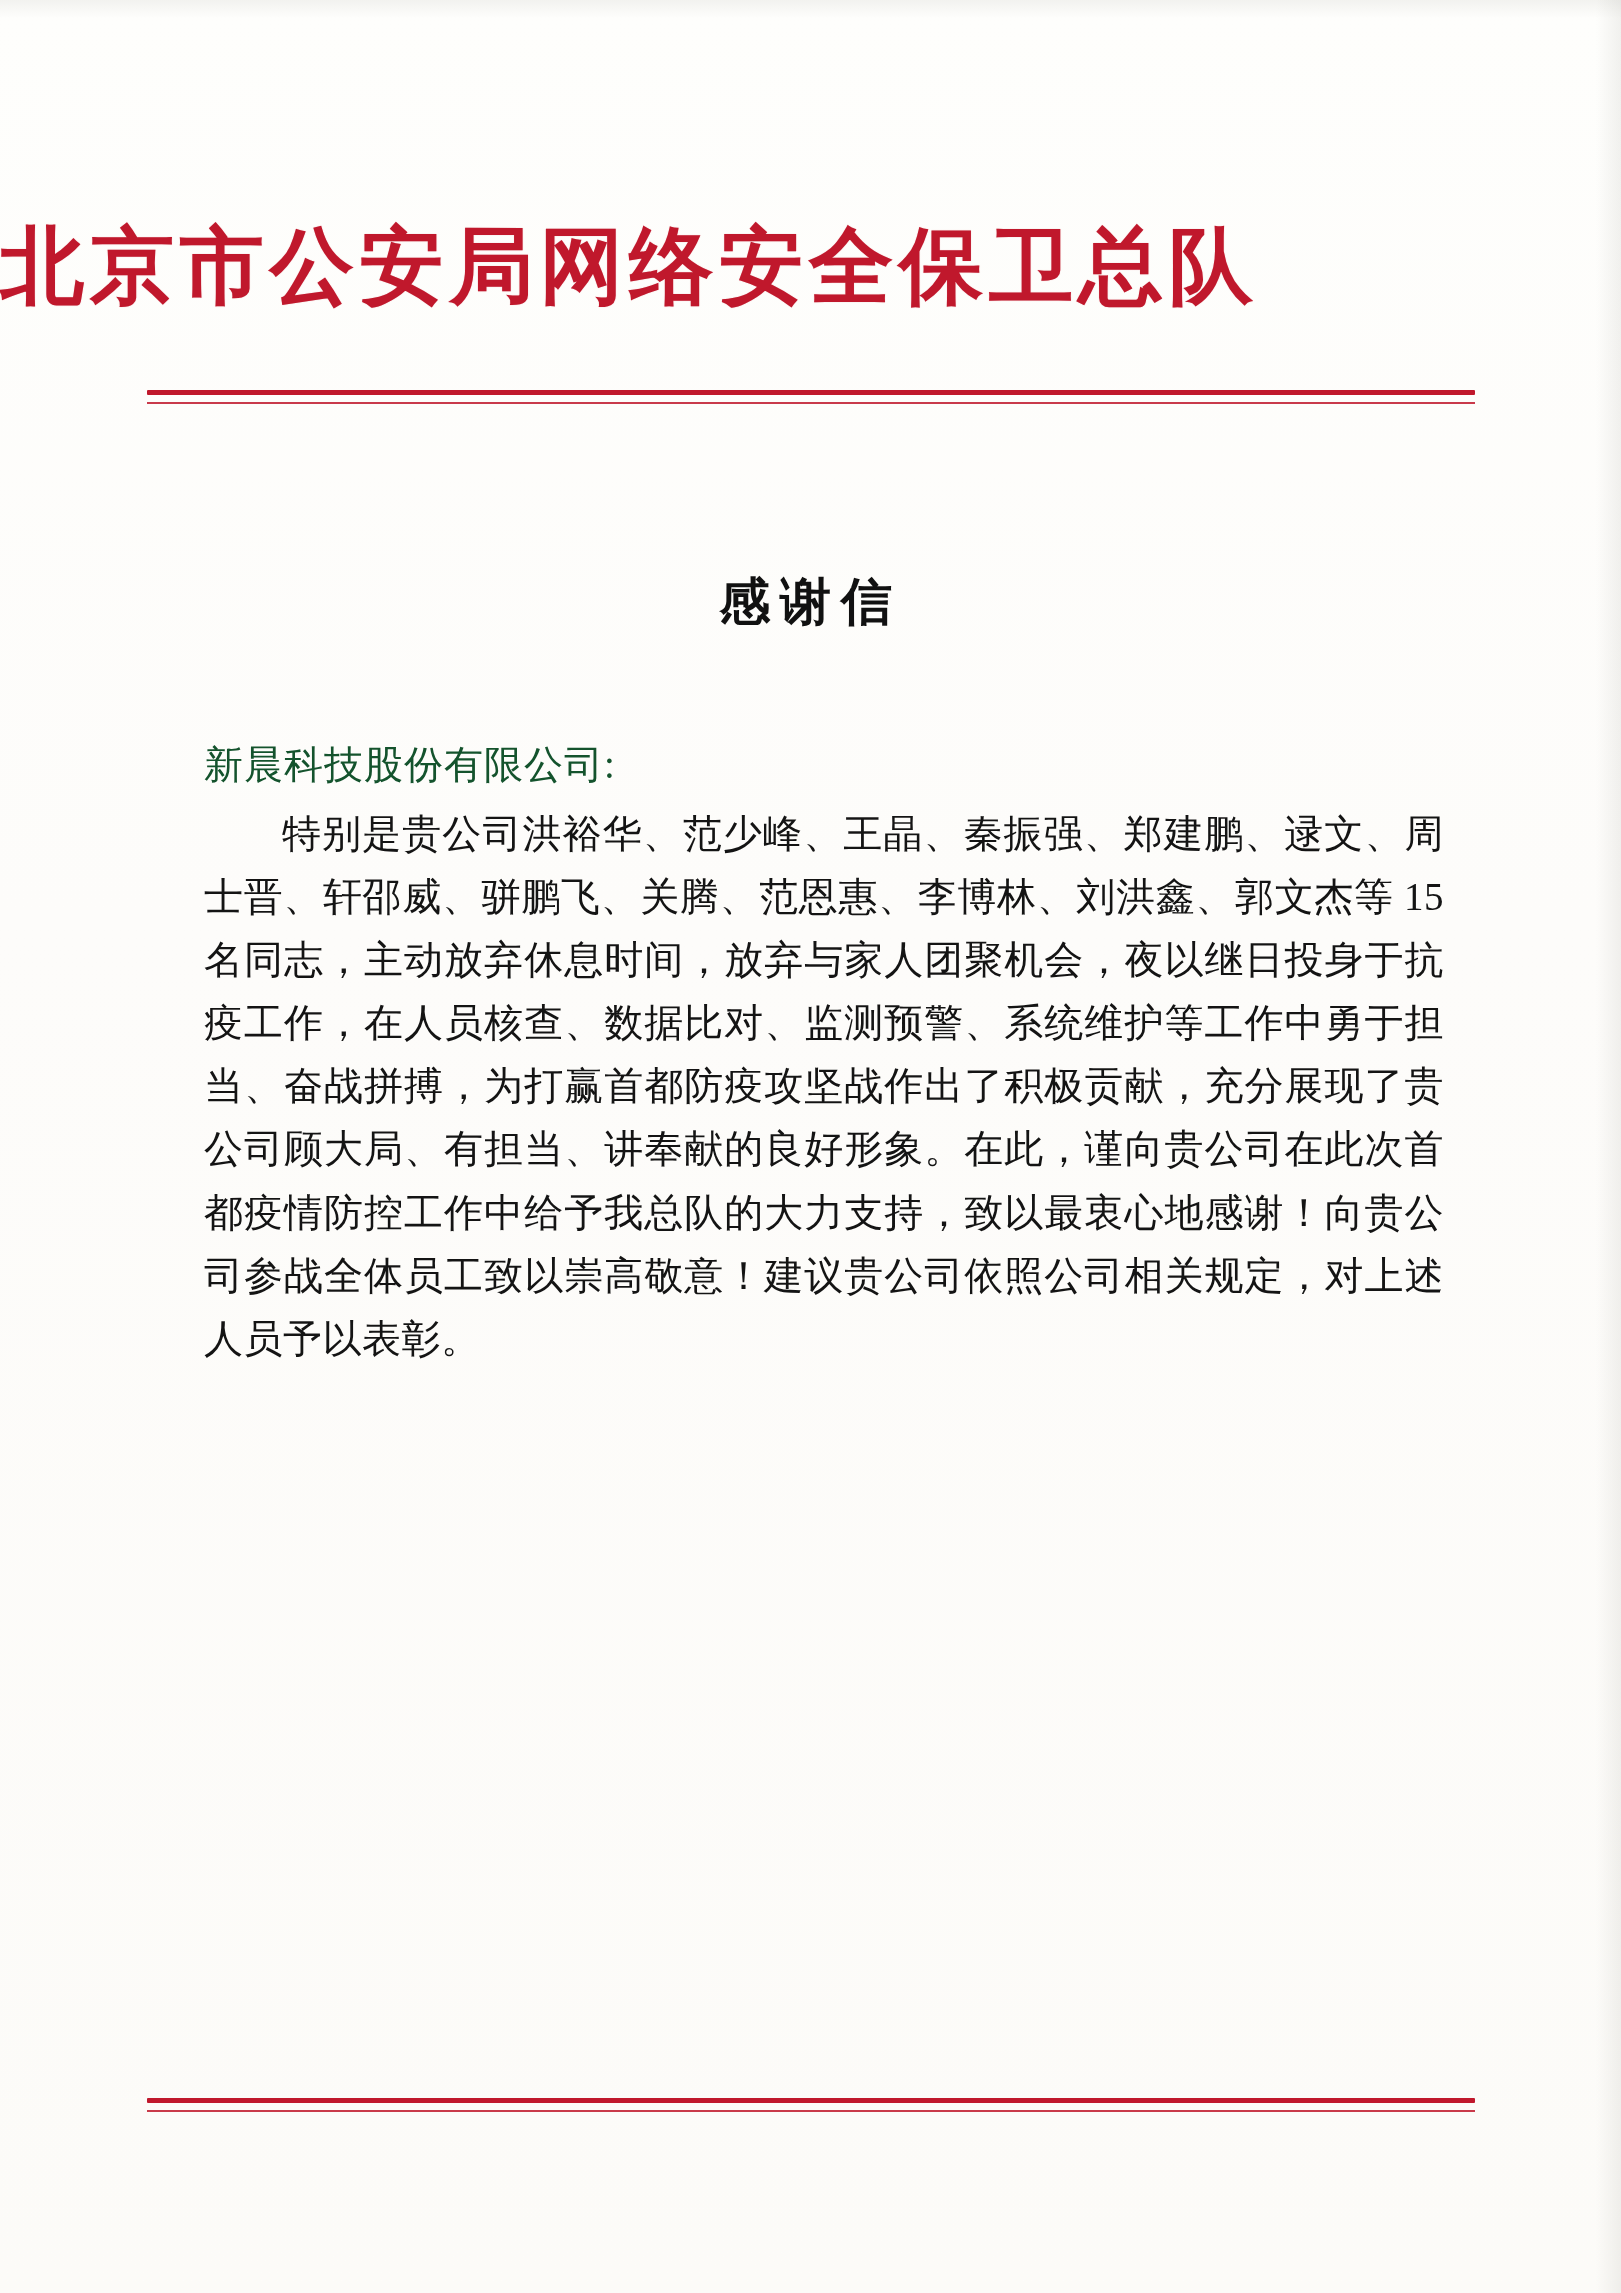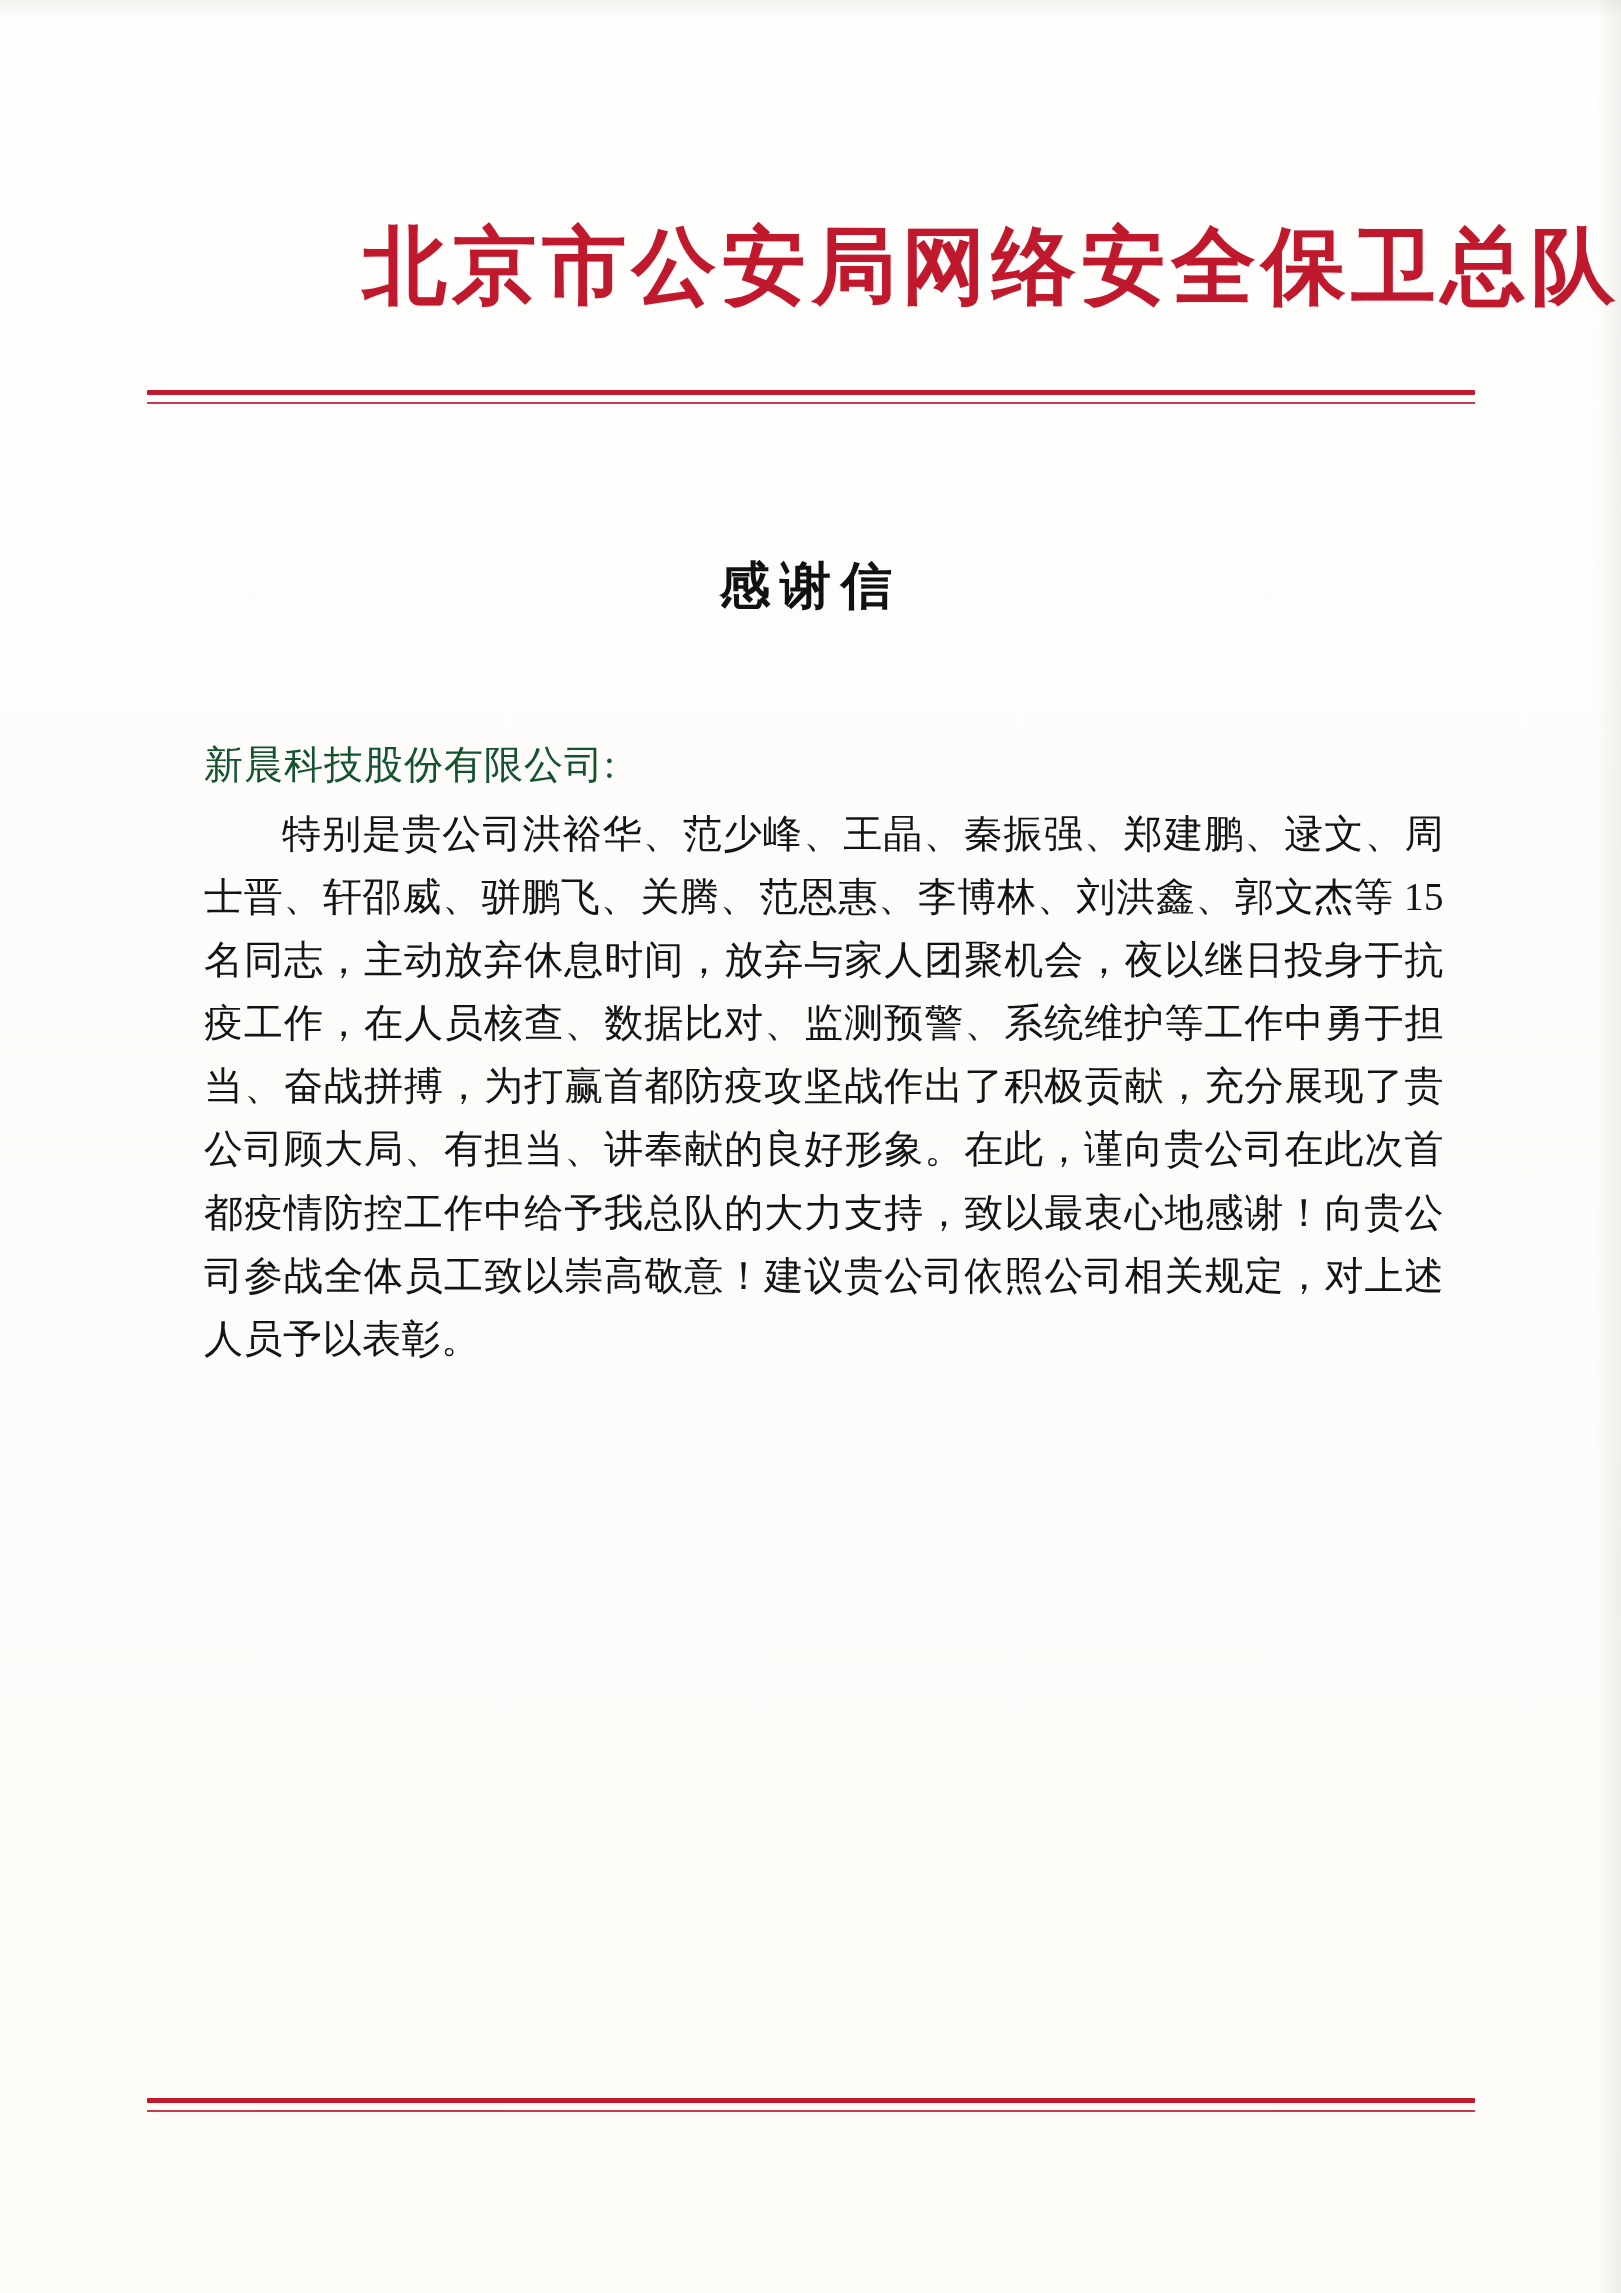--- a/index.html
+++ b/index.html
@@ -34,21 +34,21 @@
     width: 1621px;
     height: 2294px;
   }
 
   
   .letterhead {
     position: absolute;
     top: 223px;
     left: 0;
     width: 1621px;
-    text-align: right;
+    text-align: left;
   }
   .letterhead-title {
     font-family: "Liberation Serif", "DejaVu Serif", serif;
     font-weight: bold;
     font-size: 84px;
     letter-spacing: 5.9px;
     color: #c0182c;
     line-height: 1.05;
     white-space: nowrap;
     text-shadow: 0 0 1px rgba(192,24,44,0.35);
@@ -72,21 +72,21 @@
   }
   .rule-thin {
     height: 2px;
     background: #c0182c;
     opacity: 0.85;
   }
 
   
   .doc-title {
     position: absolute;
-    top: 552px;
+    top: 568px;
     left: 0;
     width: 1621px;
     text-align: center;
     font-size: 51px;
     font-weight: bold;
     letter-spacing: 9.8px;
     color: #111;
   }
 
   .body-block {

